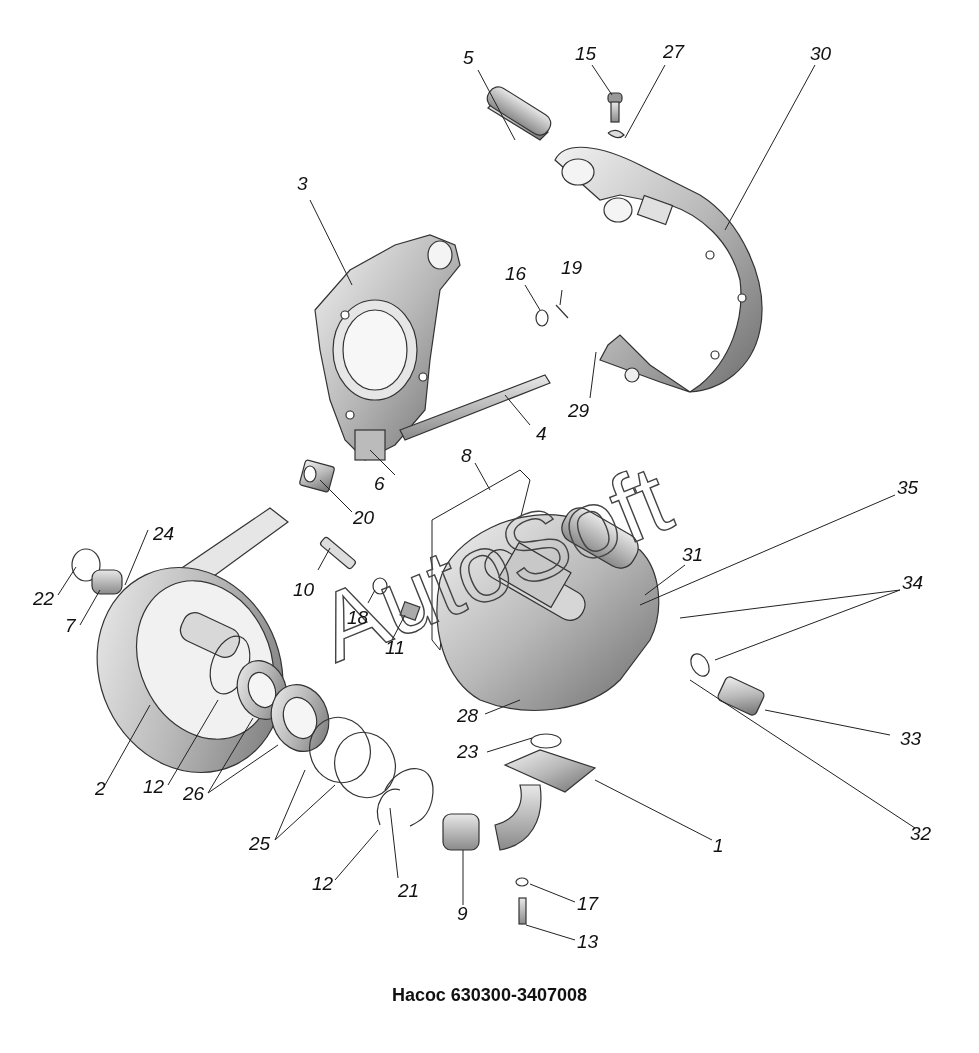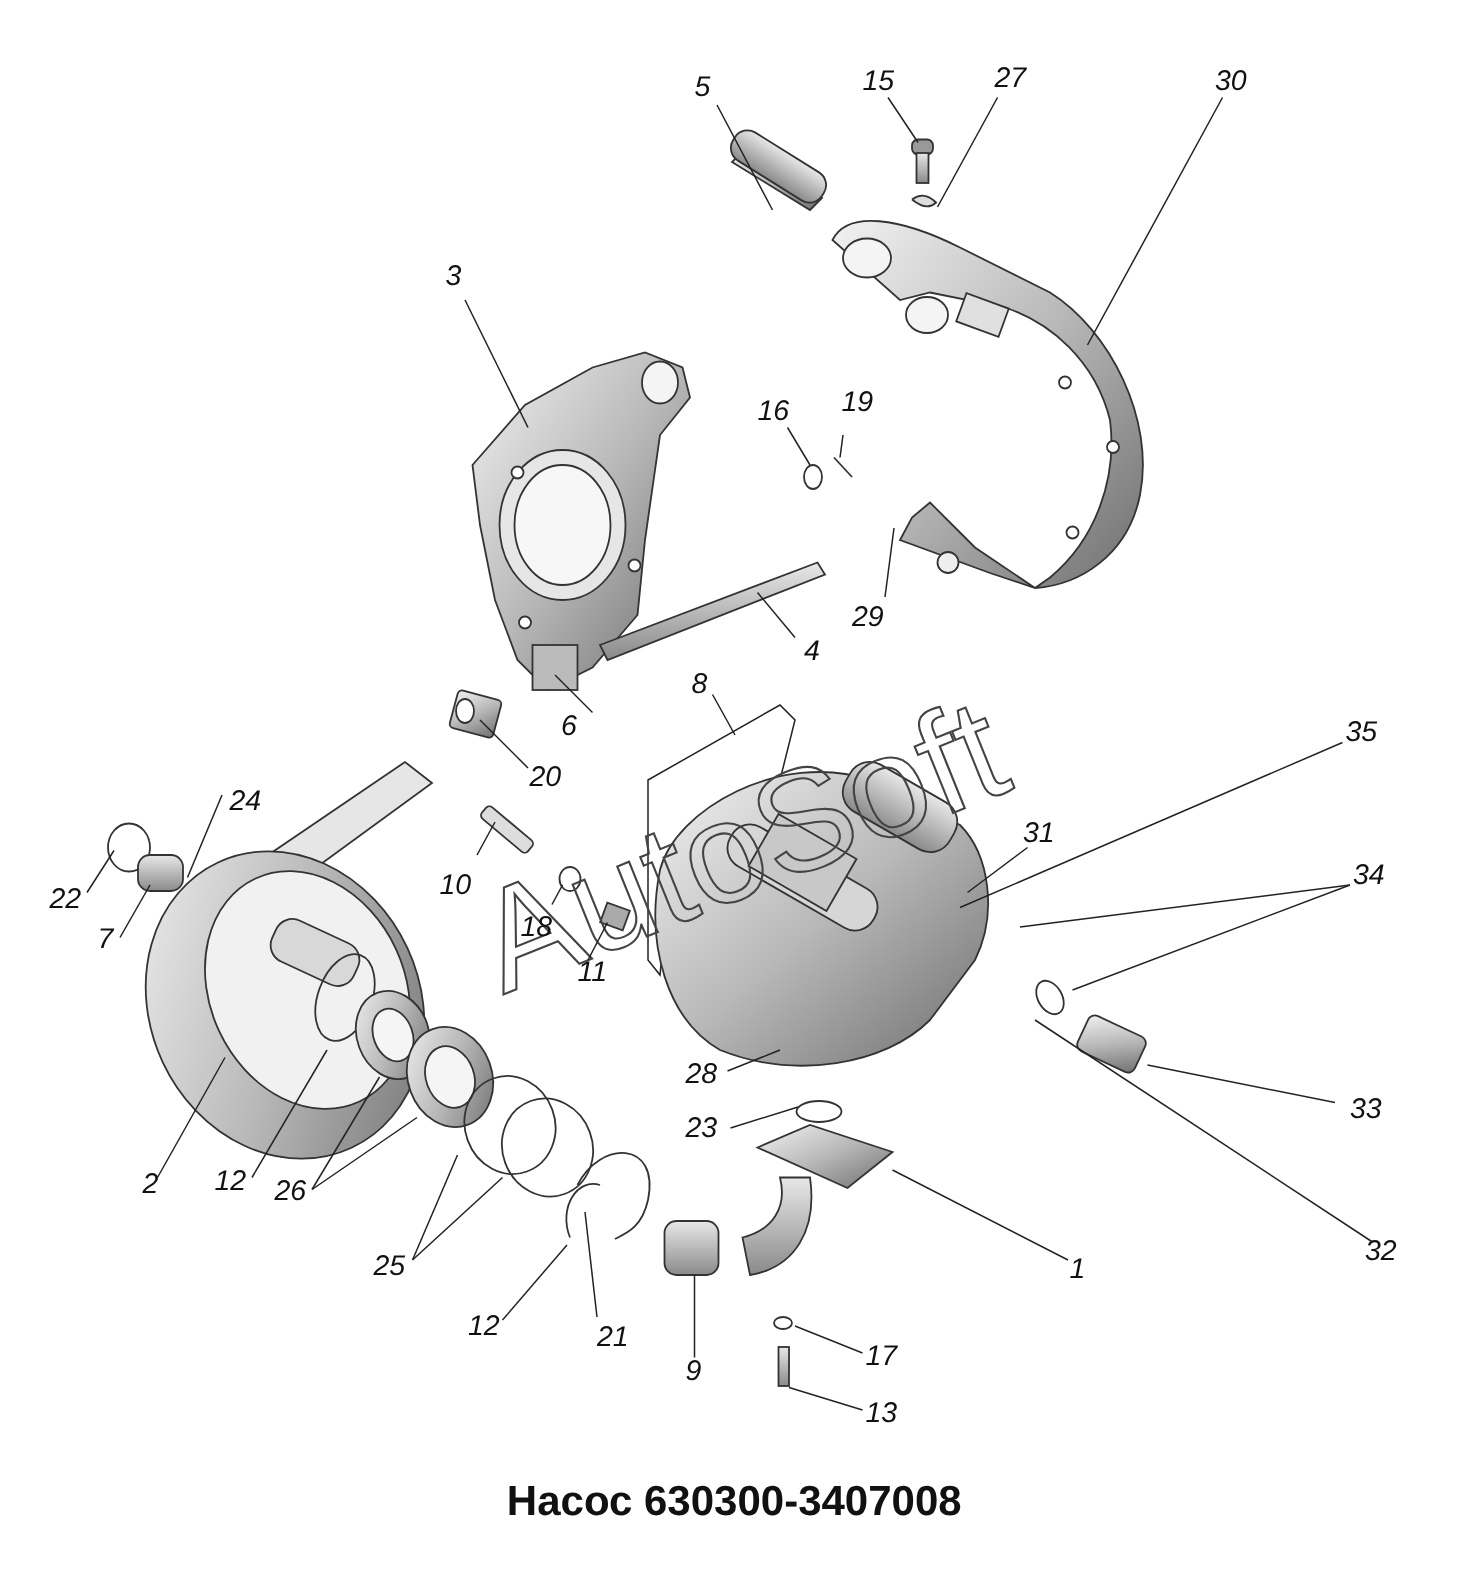--- a/index.html
+++ b/index.html
@@ -1,21 +1,21 @@
 <!DOCTYPE html>
 <html><head>
 <meta charset="utf-8">
 <style>
   html, body { margin: 0; padding: 0; background: #ffffff; }
   body { width: 979px; height: 1053px; position: relative; overflow: hidden; font-family: "Liberation Sans", sans-serif; }
   #stage { position: absolute; left: 0; top: 0; width: 979px; height: 1053px; }
   .label { font-family: "Liberation Sans", sans-serif; font-style: italic; font-size: 19px; fill: #111; }
   .leader { stroke: #222; stroke-width: 1; fill: none; }
   .part { stroke: #333; stroke-width: 1.2; }
-  .caption { position: absolute; left: 0; width: 979px; top: 985px; text-align: center; font-family: "Liberation Sans", sans-serif; font-weight: bold; font-size: 28px; color: #111; }
+  .caption { position: absolute; left: 0; width: 979px; top: 985px; text-align: center; font-family: "Liberation Sans", sans-serif; font-weight: bold; font-size: 18px; color: #111; }
   .watermark { font-family: "Liberation Sans", sans-serif; font-size: 96px; fill: none; stroke: #444; stroke-width: 1.4; }
 </style>
 </head>
 <body>
 
 <svg id="stage" viewBox="0 0 979 1053" xmlns="http://www.w3.org/2000/svg">
   <defs>
     <linearGradient id="metal" x1="0" y1="0" x2="1" y2="1">
       <stop offset="0" stop-color="#f2f2f2"></stop>
       <stop offset="0.5" stop-color="#b8b8b8"></stop>

